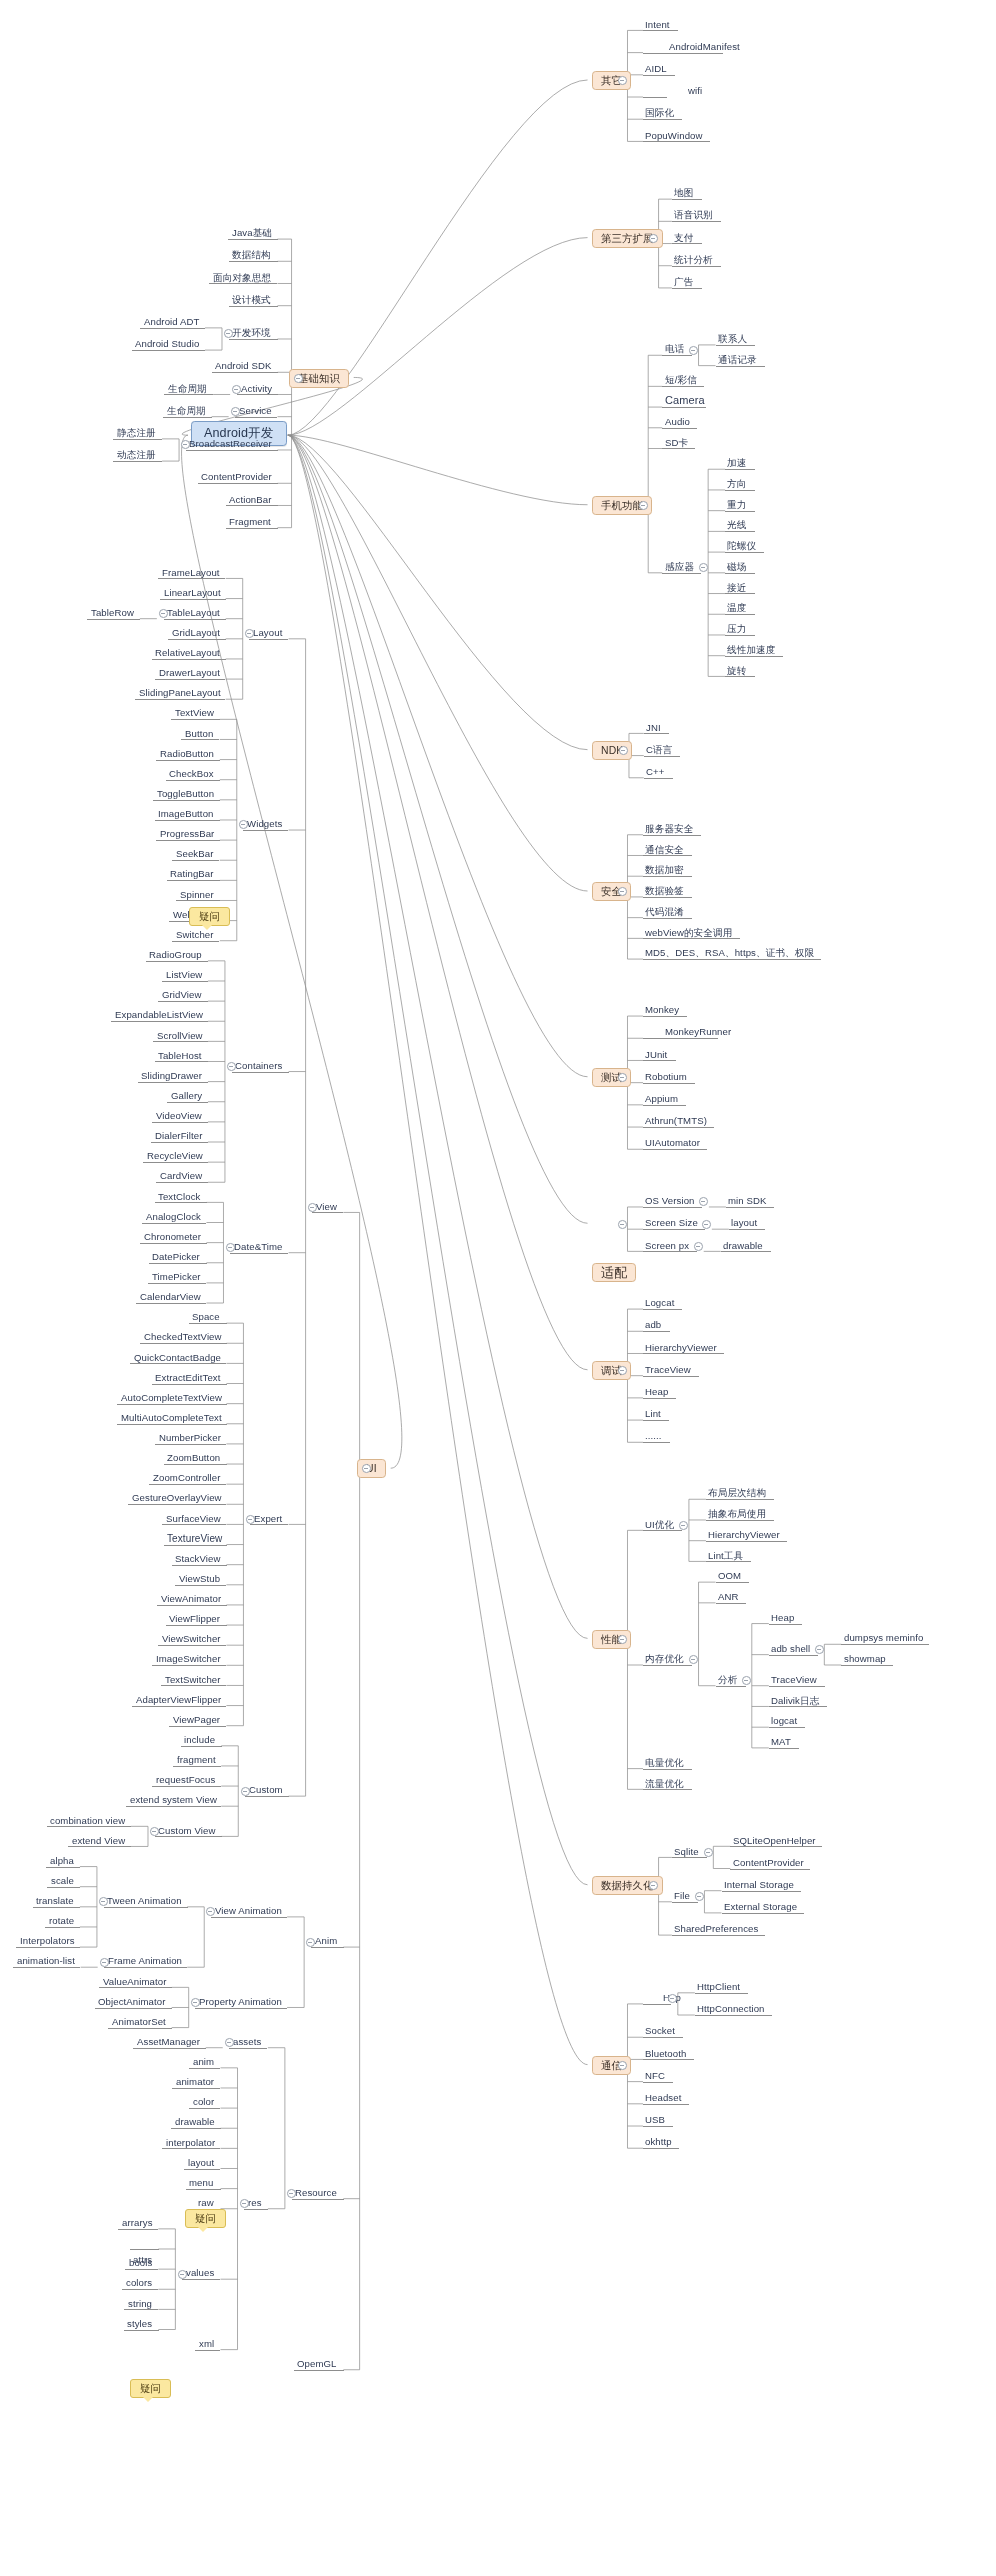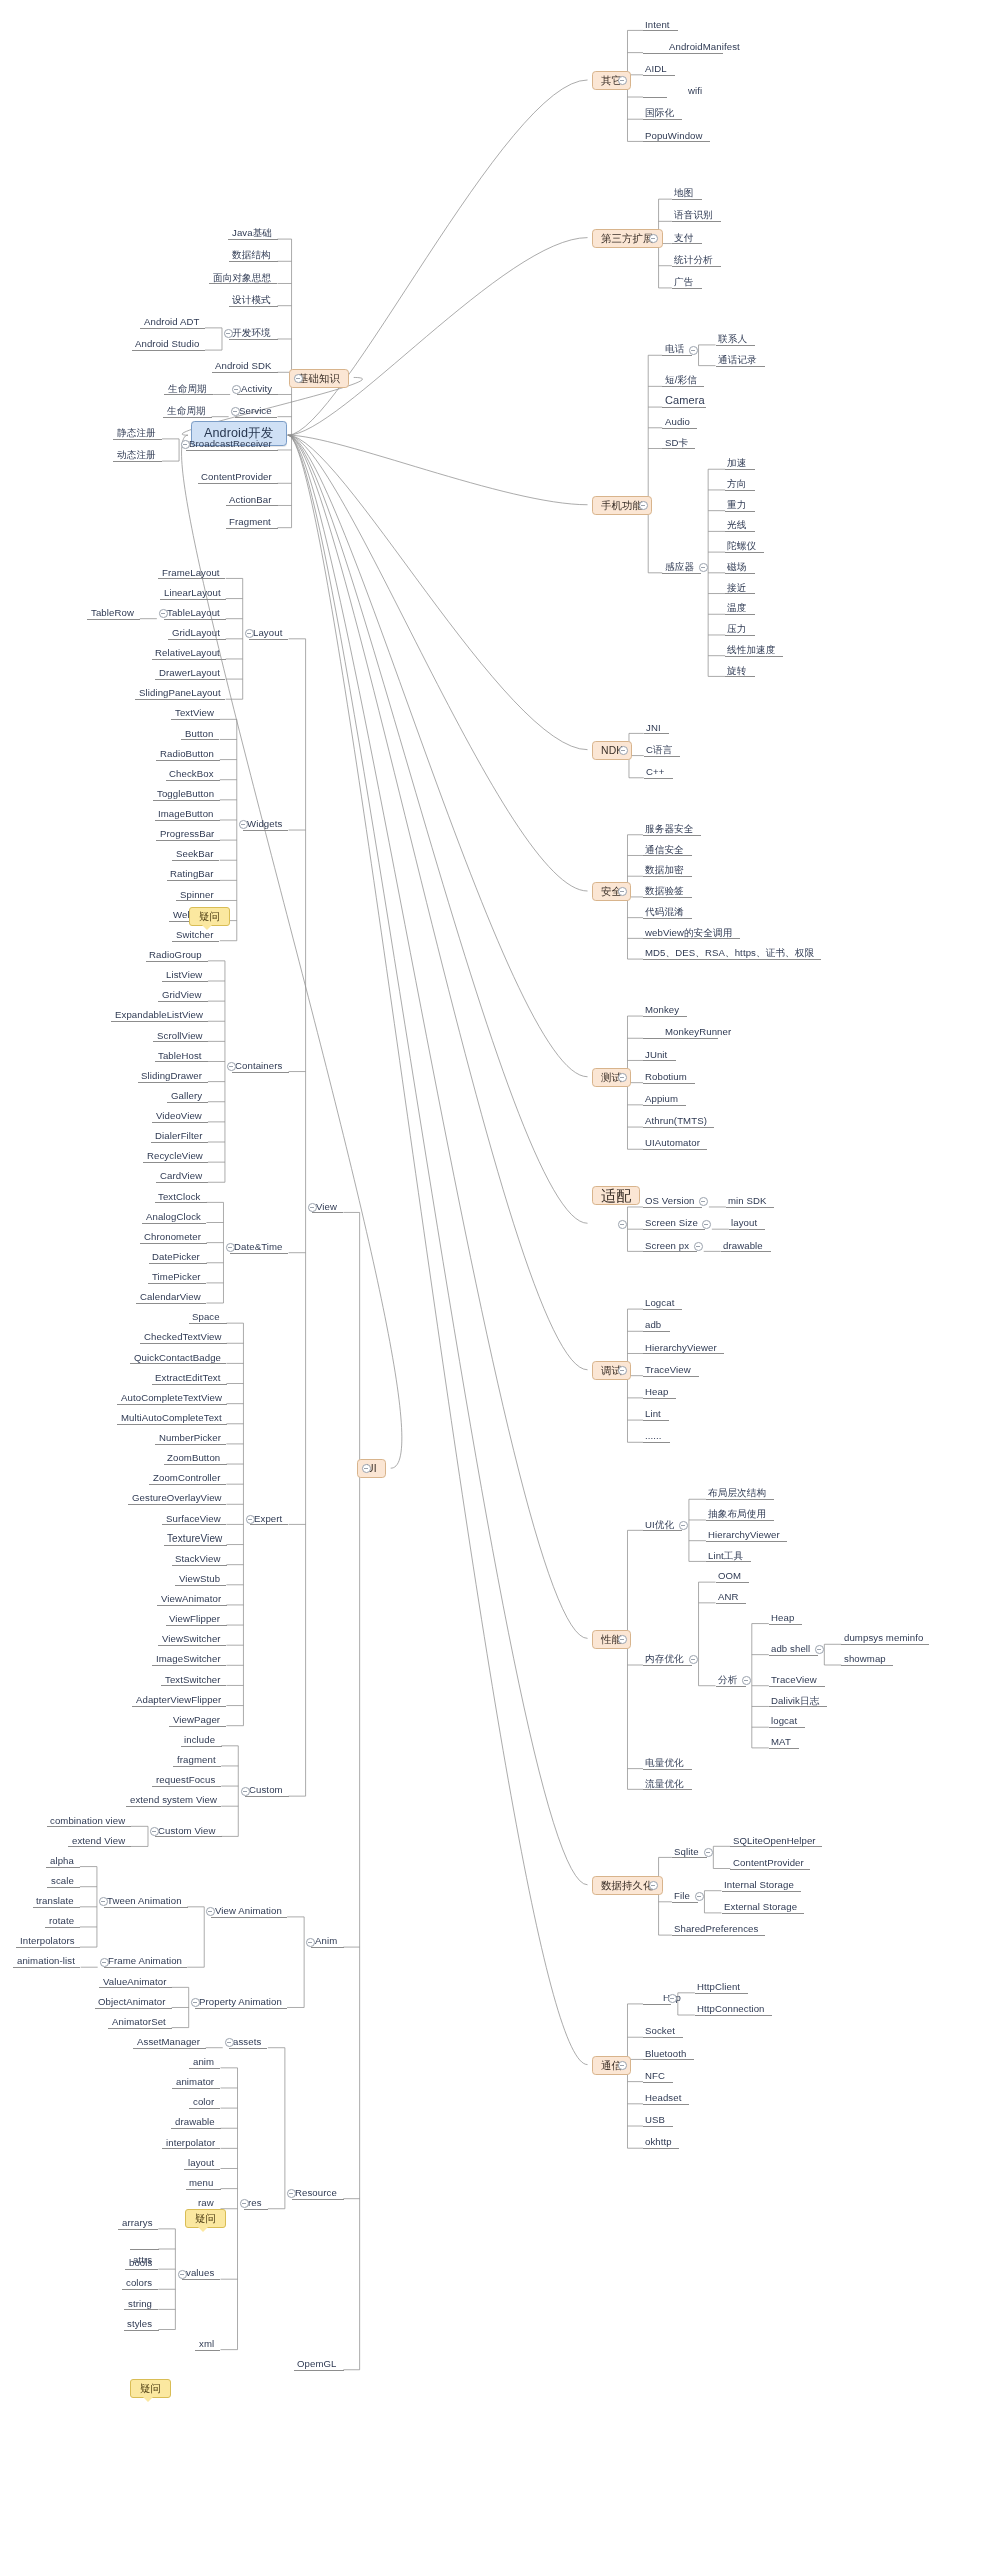--- a/index.html
+++ b/index.html
@@ -472,21 +472,21 @@
       <div class="node " style="font-size: 9.6px; left: 645px; top: 1049px;">JUnit</div>
       <div class="underline" style="width: 33px; left: 643px; top: 1060px;"></div>
       <div class="node " style="font-size: 9.6px; left: 645px; top: 1071px;">Robotium</div>
       <div class="underline" style="width: 52px; left: 643px; top: 1083px;"></div>
       <div class="node " style="font-size: 9.6px; left: 645px; top: 1093px;">Appium</div>
       <div class="underline" style="width: 43px; left: 643px; top: 1105px;"></div>
       <div class="node " style="font-size: 9.6px; left: 645px; top: 1115px;">Athrun(TMTS)</div>
       <div class="underline" style="width: 71px; left: 643px; top: 1127px;"></div>
       <div class="node " style="font-size: 9.6px; left: 645px; top: 1137px;">UIAutomator</div>
       <div class="underline" style="width: 64px; left: 643px; top: 1149px;"></div>
-      <div class="node lvl1" style="font-size: 15px; left: 592px; top: 1186px;">适配</div>
+      <div class="node lvl1" style="font-size: 13px; left: 592px; top: 1263px;">适配</div>
       <div class="tog" style="left: 618px; top: 1220px;"></div>
       <div class="node " style="font-size: 9.6px; left: 645px; top: 1195px;">OS Version</div>
       <div class="underline" style="width: 59px; left: 643px; top: 1207px;"></div>
       <div class="tog" style="left: 699px; top: 1197px;"></div>
       <div class="node " style="font-size: 9.6px; left: 728px; top: 1195px;">min SDK</div>
       <div class="underline" style="width: 48px; left: 726px; top: 1207px;"></div>
       <div class="node " style="font-size: 9.6px; left: 645px; top: 1217px;">Screen Size</div>
       <div class="underline" style="width: 62px; left: 643px; top: 1229px;"></div>
       <div class="tog" style="left: 702px; top: 1220px;"></div>
       <div class="node " style="font-size: 9.6px; left: 731px; top: 1217px;">layout</div>

